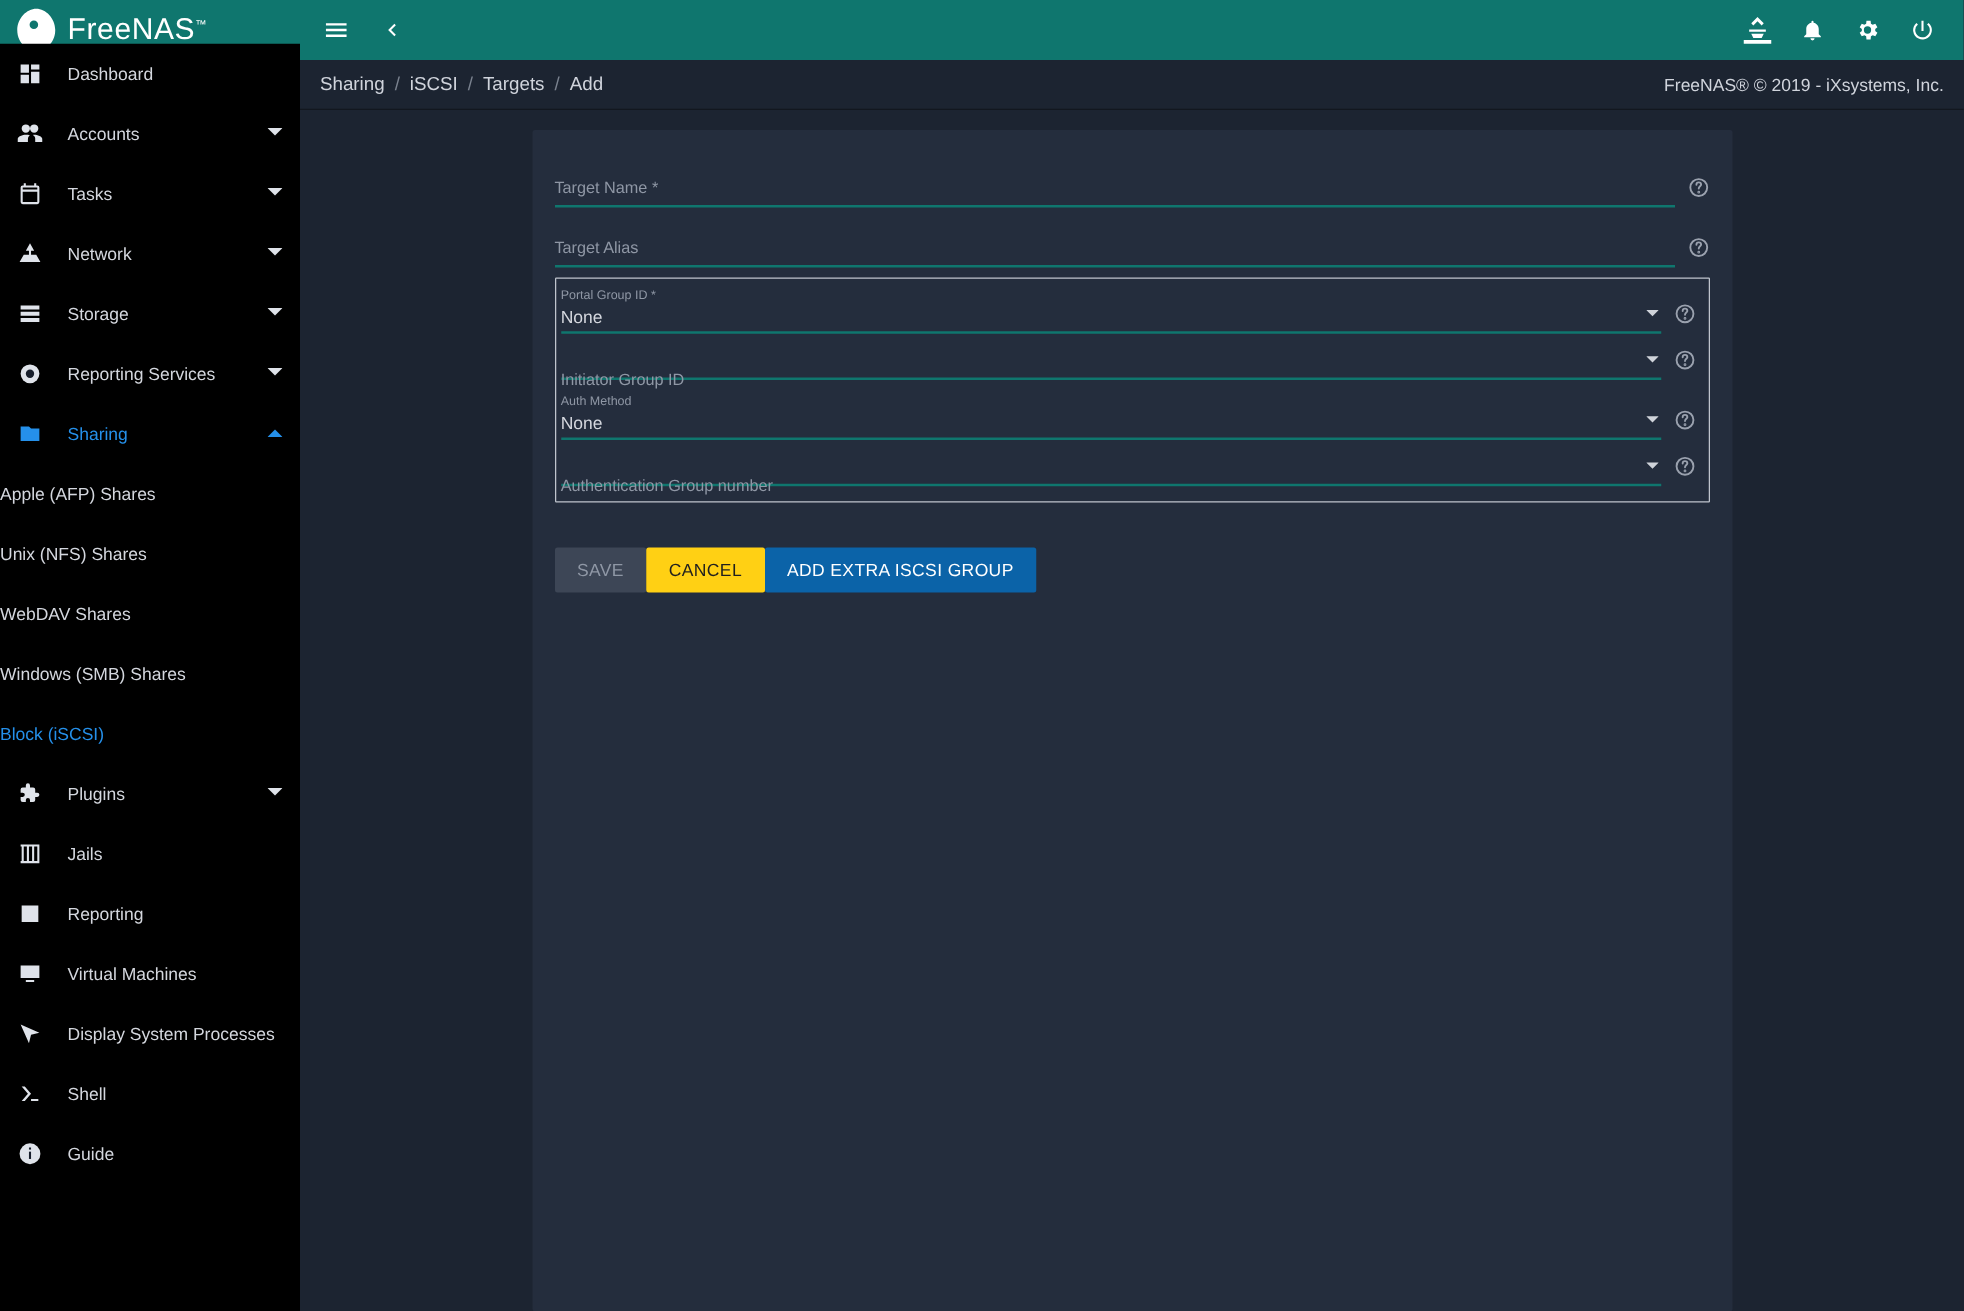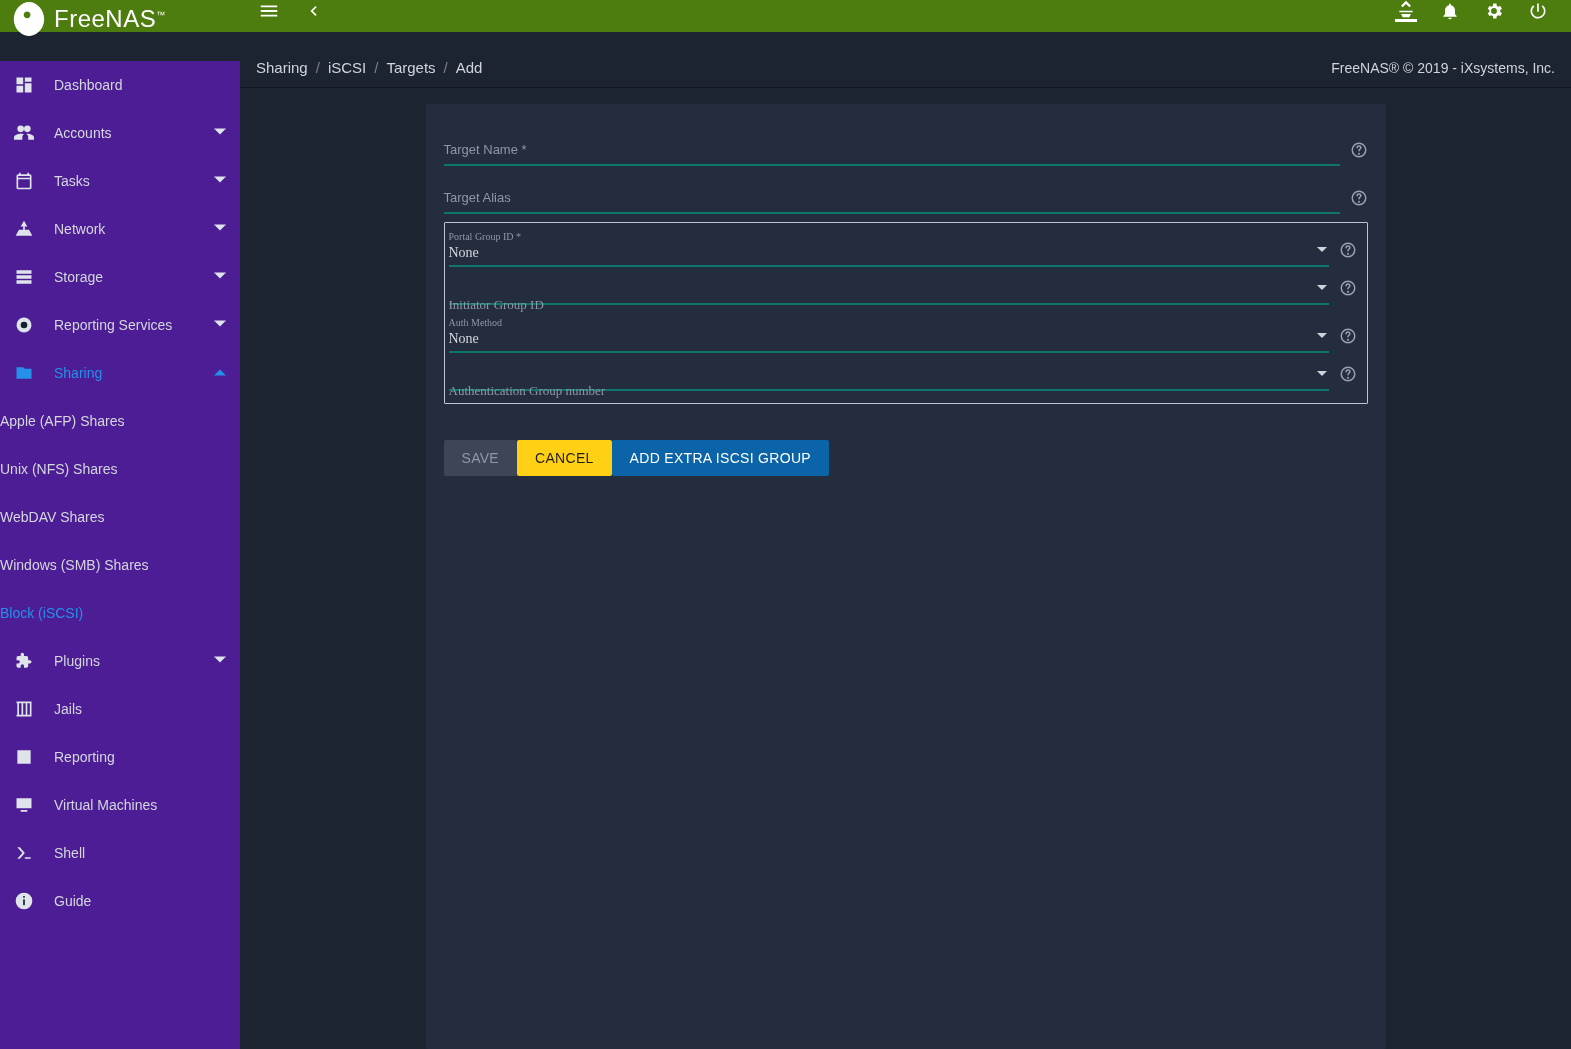--- a/index.html
+++ b/index.html
@@ -8,49 +8,49 @@
     background: #1c2431;
     color: #d4d7de;
     font-size: 14px;
     width: 1571px;
     height: 1049px;
     overflow: hidden;
   }
 
   
   .topbar {
-    height: 32px;
-    background: #4d7c0f;
+    height: 48px;
+    background: #0f766e;
     display: flex;
-    align-items: flex-start;
+    align-items: center;
     color: #fff;
   }
   .logo-wrap {
     width: 240px;
     display: flex;
     align-items: center;
     padding-left: 10px;
   }
   .logo-svg { width: 38px; height: 38px; margin-right: 6px; fill:#fff;}
   .logo-text { font-size: 24px; letter-spacing:.5px; font-weight:500;}
   .logo-sup { font-size: 9px; vertical-align: super; }
   .topbar-left-icons { display:flex; gap:22px; padding-left:18px;}
   .topbar-spacer { flex:1; }
   .topbar-right-icons { display:flex; gap:22px; padding-right:22px;}
   .topbar-icon { width:22px; height:22px; cursor:pointer; display:flex; align-items:center; justify-content:center;}
   .topbar-icon svg { fill:#fff; }
 
   
   .sidebar {
     position: absolute;
-    top: 61px;
+    top: 35px;
     left: 0;
     width: 240px;
     bottom: 0;
-    background: #4c1d95;
+    background: #000000;
     overflow-y: auto;
   }
   .nav-item {
     display: flex;
     align-items: center;
     height: 48px;
     padding-left: 12px;
     padding-right: 14px;
     color: #d4d7de;
     cursor: pointer;
@@ -126,21 +126,21 @@
   }
   .select-arrow svg{width:10px;height:10px;fill:#cfd3da;}
   .help-icon{ padding-bottom:4px;}
   .help-icon svg{width:18px;height:18px;fill:none;stroke:#9aa1ae;stroke-width:2;}
   .group-box{
     border:1px solid #bfc4cd;
     border-radius:1px;
     padding:0 10px 8px 4px;
     margin-top:6px;
   }
-  .group-box .field-row{ padding:8px 0 4px 0;font-family:Liberation Serif, serif;}
+  .group-box .field-row{ padding:8px 0 4px 0;}
   .buttons{
     margin-top:36px;
     display:flex; 
   }
   .btn{
     height:36px; padding:0 18px;
     border:none; border-radius:2px;
     font-size:14px; font-weight:500;
     letter-spacing:.3px;
     cursor:pointer;
@@ -311,20 +311,28 @@
       </span>
       <span>Reporting</span>
     </div>
     <div class="nav-item">
       <span class="nav-icon">
         <svg viewBox="0 0 24 24">
           <path d="M3 4h18v12H3zM8 18h8v2H8z"></path>
         </svg>
       </span>
       <span>Virtual Machines</span>
+    </div>
+    <div class="nav-item">
+      <span class="nav-icon">
+        <svg viewBox="0 0 24 24">
+          <path d="M3 3l18 8-8 2-2 8z"></path>
+        </svg>
+      </span>
+      <span>Display System Processes</span>
     </div>
     <div class="nav-item">
       <span class="nav-icon">
         <svg viewBox="0 0 24 24">
           <path d="M4 5l6 7-6 7h3l6-7-6-7zM13 17h7v2h-7z"></path>
         </svg>
       </span>
       <span>Shell</span>
     </div>
     <div class="nav-item">

